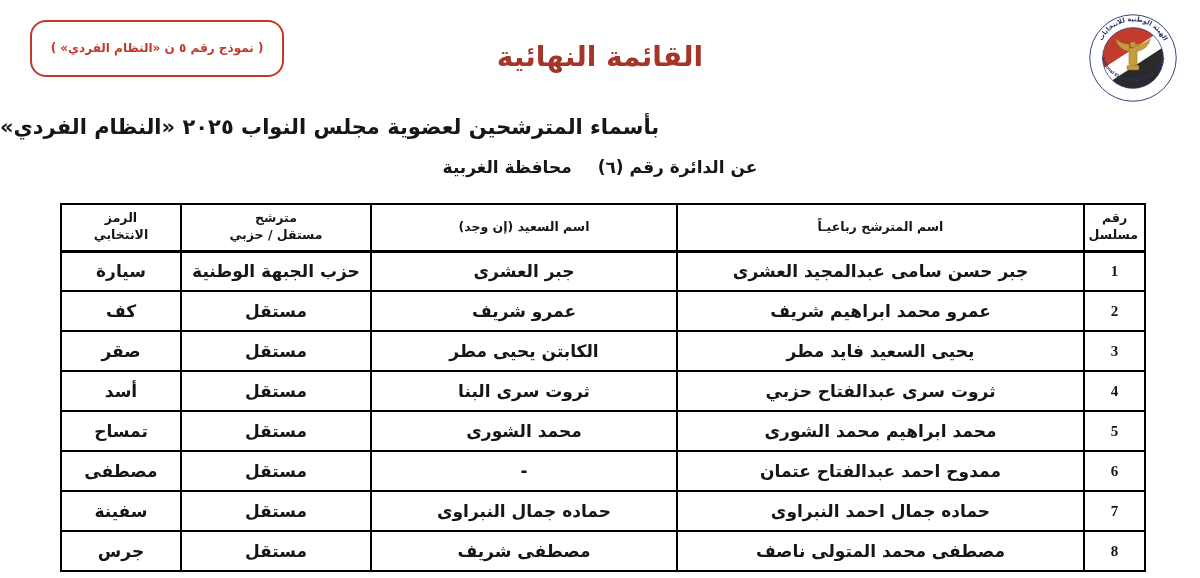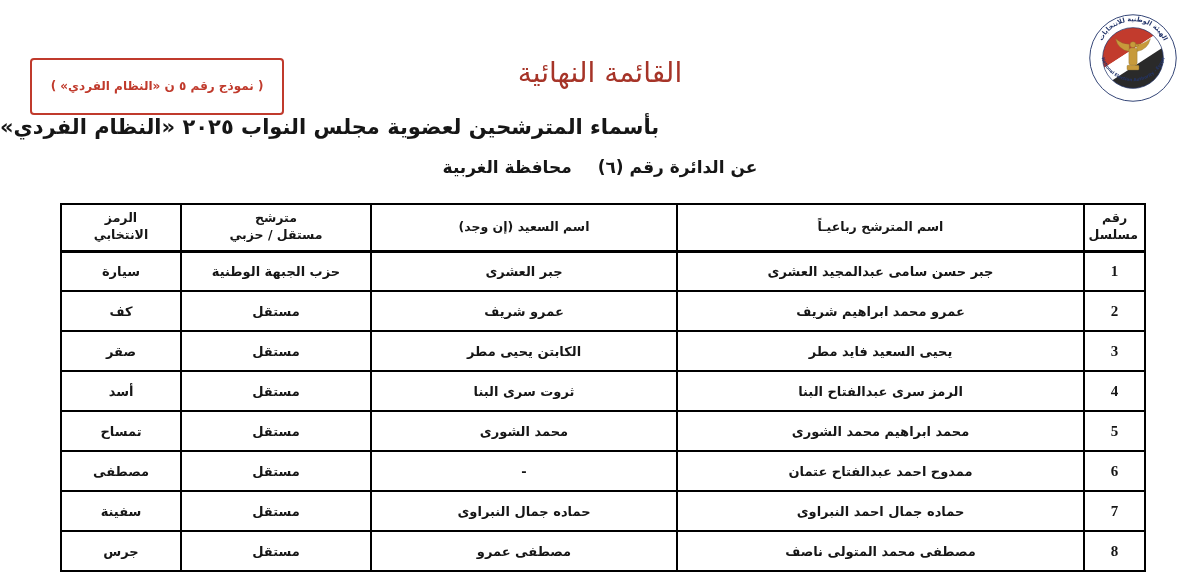--- a/index.html
+++ b/index.html
@@ -9,31 +9,31 @@
     font-family:"DejaVu Sans", sans-serif;
     overflow:hidden;
   }
   .page {
     position:relative; width:1200px; height:578px;
     background:var(--page-bg,#fff); direction:rtl;
   }
   
   .form-box {
     position:absolute; left:30px; top:20px; width:254px; height:57px;
-    border:2px solid var(--box-red,#c03a2c); border-radius:4px;
+    border:2px solid var(--box-red,#c03a2c); border-radius:16px;
     display:flex; flex-direction:column; justify-content:center; align-items:center;
     color:var(--box-red,#c03a2c); font-weight:bold; font-size:12px; line-height:1.75;
-    text-align:center; direction:rtl;margin-top:38px;
+    text-align:center; direction:rtl;
   }
   
   .logo { position:absolute; left:1086px; top:12px; width:94px; height:92px; }
   
   .title {
-    position:absolute; top:56px; right:0; width:100%; text-align:center;
-    font-size:28px; font-weight:normal; color:var(--accent-red,#a63428);
+    position:absolute; top:40px; right:0; width:100%; text-align:center;
+    font-size:28px; font-weight:bold; color:var(--accent-red,#a63428);
   }
   .subtitle {
     position:absolute; top:115px; right:0; width:100%; text-align:left;
     font-size:21px; font-weight:bold; color:var(--text-black,#161616);
   }
   .district {
     position:absolute; top:157px; right:0; width:100%;
     display:flex; justify-content:center; gap:26px;
     font-size:17px; font-weight:bold; color:var(--text-black,#161616); direction:rtl;
   }
@@ -45,21 +45,21 @@
   }
   th, td {
     border:2px solid var(--border-black,#000);
     text-align:center; vertical-align:middle;
     font-weight:bold; color:var(--text-black,#161616);
     padding:0 6px; overflow:hidden;
   }
   thead tr { height:47px; }
   thead th { font-size:12.5px; line-height:1.35; border-bottom-width:3px; }
   tbody tr { height:40px; }
-  tbody td { font-size:13px; }
+  tbody td { font-size:17px; }
   td.serial { font-family:"Liberation Serif", serif; font-size:15px; }
   .hdr-line { display:block; }
 </style>
 </head>
 <body>
 
 <div class="page">
 
   <div class="form-box">
     <span>( نموذج رقم ٥ ن «النظام الفردي» )</span>
@@ -150,21 +150,21 @@
         </tr>
         <tr>
           <td class="serial">3</td>
           <td>يحيى السعيد فايد مطر</td>
           <td>الكابتن يحيى مطر</td>
           <td>مستقل</td>
           <td>صقر</td>
         </tr>
         <tr>
           <td class="serial">4</td>
-          <td>الرمز سرى عبدالفتاح البنا</td>
+          <td>ثروت سرى عبدالفتاح حزبي</td>
           <td>ثروت سرى البنا</td>
           <td>مستقل</td>
           <td>أسد</td>
         </tr>
         <tr>
           <td class="serial">5</td>
           <td>محمد ابراهيم محمد الشورى</td>
           <td>محمد الشورى</td>
           <td>مستقل</td>
           <td>تمساح</td>
@@ -179,21 +179,21 @@
         <tr>
           <td class="serial">7</td>
           <td>حماده جمال احمد النبراوى</td>
           <td>حماده جمال النبراوى</td>
           <td>مستقل</td>
           <td>سفينة</td>
         </tr>
         <tr>
           <td class="serial">8</td>
           <td>مصطفى محمد المتولى ناصف</td>
-          <td>مصطفى عمرو</td>
+          <td>مصطفى شريف</td>
           <td>مستقل</td>
           <td>جرس</td>
         </tr>
       </tbody>
     </table>
   </div>
 
 </div>
 
 </body></html>

